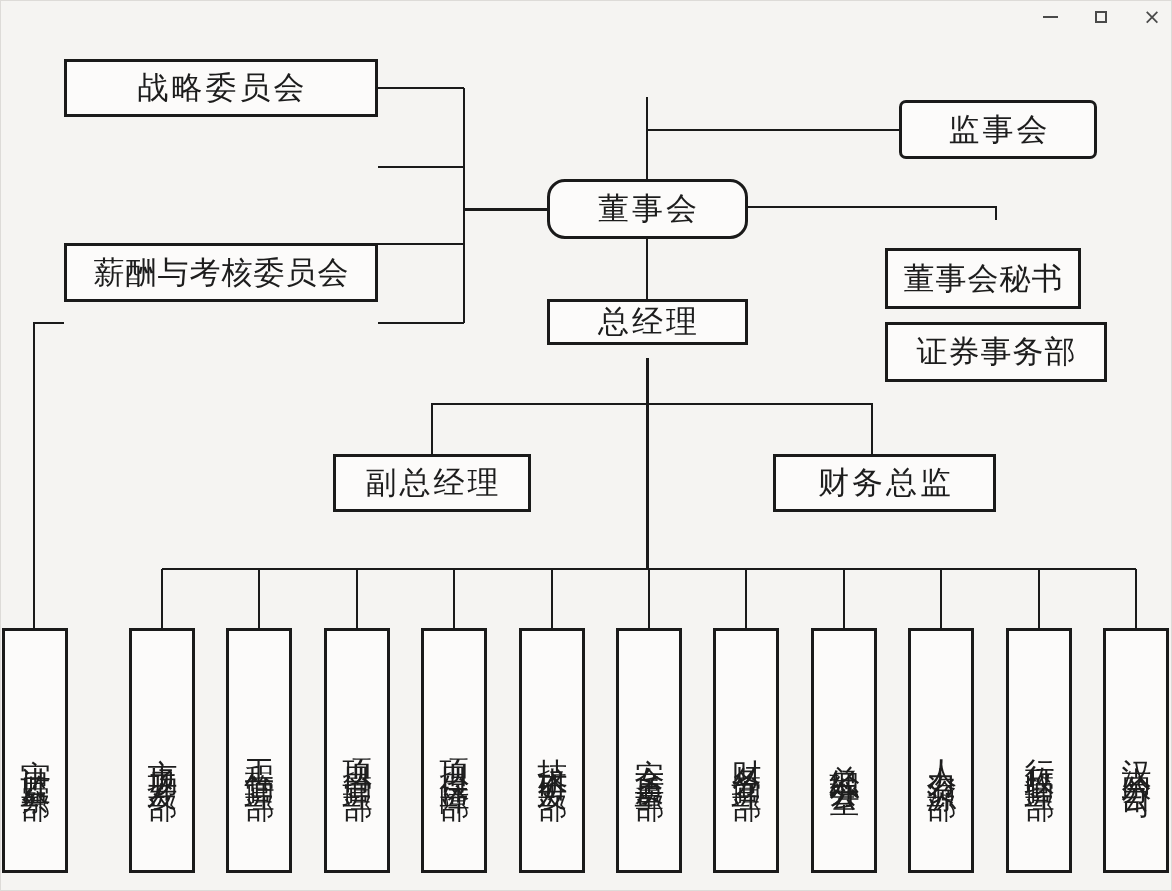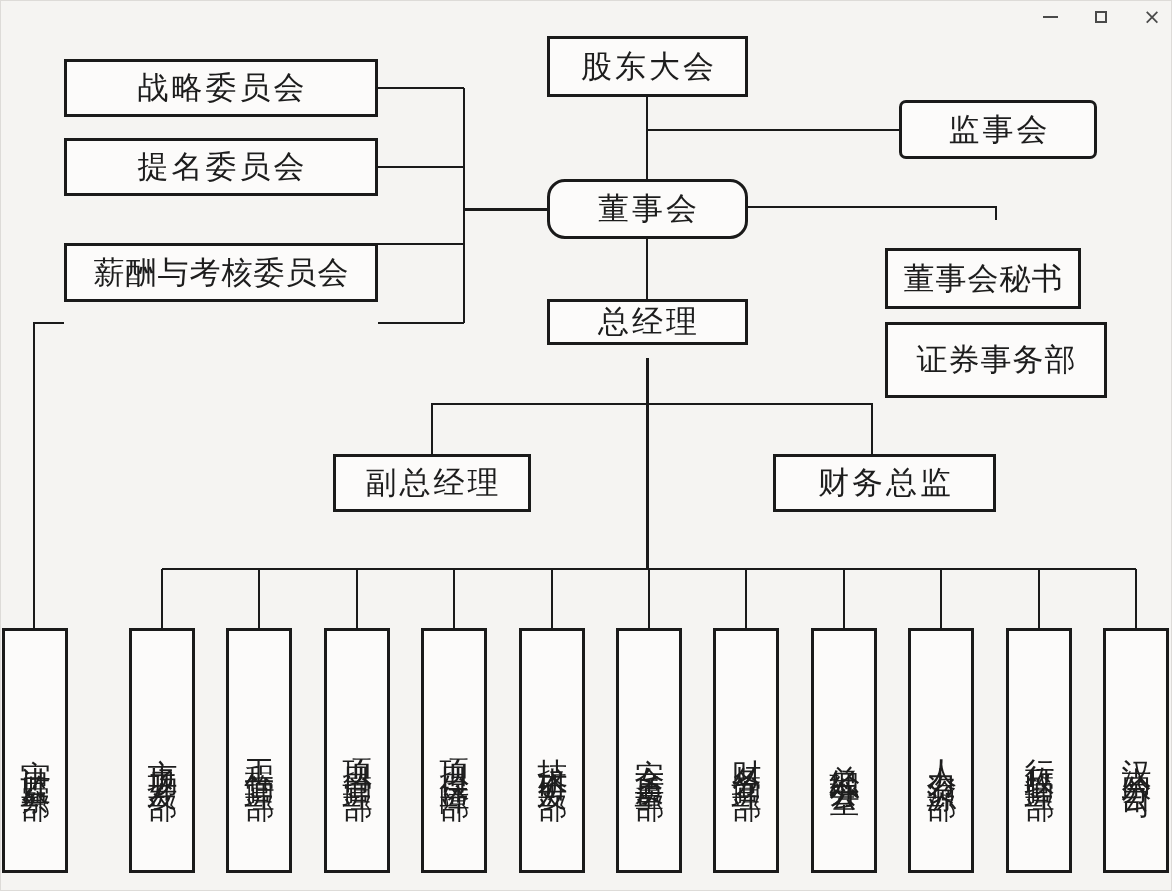--- a/index.html
+++ b/index.html
@@ -95,30 +95,28 @@
     <span class="minimize-glyph"></span>
   </div>
   <div class="winbtn" style="left:1085px;">
     <span class="maximize-glyph"></span>
   </div>
   <div class="winbtn" style="left:1136px;">
     <span class="close-glyph">×</span>
   </div>
 
   <div class="node hbox" style="left:63px;top:58px;width:314px;height:58px;">战略委员会</div>
-  <div class="node hbox" style="left:63px;top:137px;width:314px;height:58px;">提名委员会</div>
   <div class="node hbox tight" style="left:63px;top:214px;width:314px;height:59px;">薪酬与考核委员会</div>
 
-  <div class="node hbox" style="left:546px;top:35px;width:201px;height:61px;">股东大会</div>
   <div class="node hbox" style="left:546px;top:178px;width:201px;height:60px;border-radius:18px;">董事会</div>
   <div class="node hbox" style="left:546px;top:298px;width:201px;height:46px;">总经理</div>
 
   <div class="node hbox" style="left:898px;top:99px;width:198px;height:59px;border-radius:7px;">监事会</div>
   <div class="node hbox tight" style="left:884px;top:219px;width:196px;height:61px;">董事会秘书</div>
-  <div class="node hbox tight" style="left:884px;top:293px;width:222px;height:76px;">证券事务部</div>
+  <div class="node hbox tight" style="left:884px;top:293px;width:222px;height:60px;">证券事务部</div>
 
   <div class="node hbox" style="left:332px;top:453px;width:198px;height:58px;text-align:right;">副总经理</div>
   <div class="node hbox" style="left:772px;top:453px;width:223px;height:58px;">财务总监</div>
 
   <div class="node vbox" style="left:1px;top:627px;width:66px;height:245px;">审计监察部</div>
   <div class="node vbox" style="left:128px;top:627px;width:66px;height:245px;">市场开发部</div>
   <div class="node vbox" style="left:225px;top:627px;width:66px;height:245px;">工程管理部</div>
   <div class="node vbox" style="left:323px;top:627px;width:66px;height:245px;">项目管理部</div>
   <div class="node vbox" style="left:420px;top:627px;width:66px;height:245px;">项目保障部</div>
   <div class="node vbox" style="left:518px;top:627px;width:66px;height:245px;">技术研发部</div>

